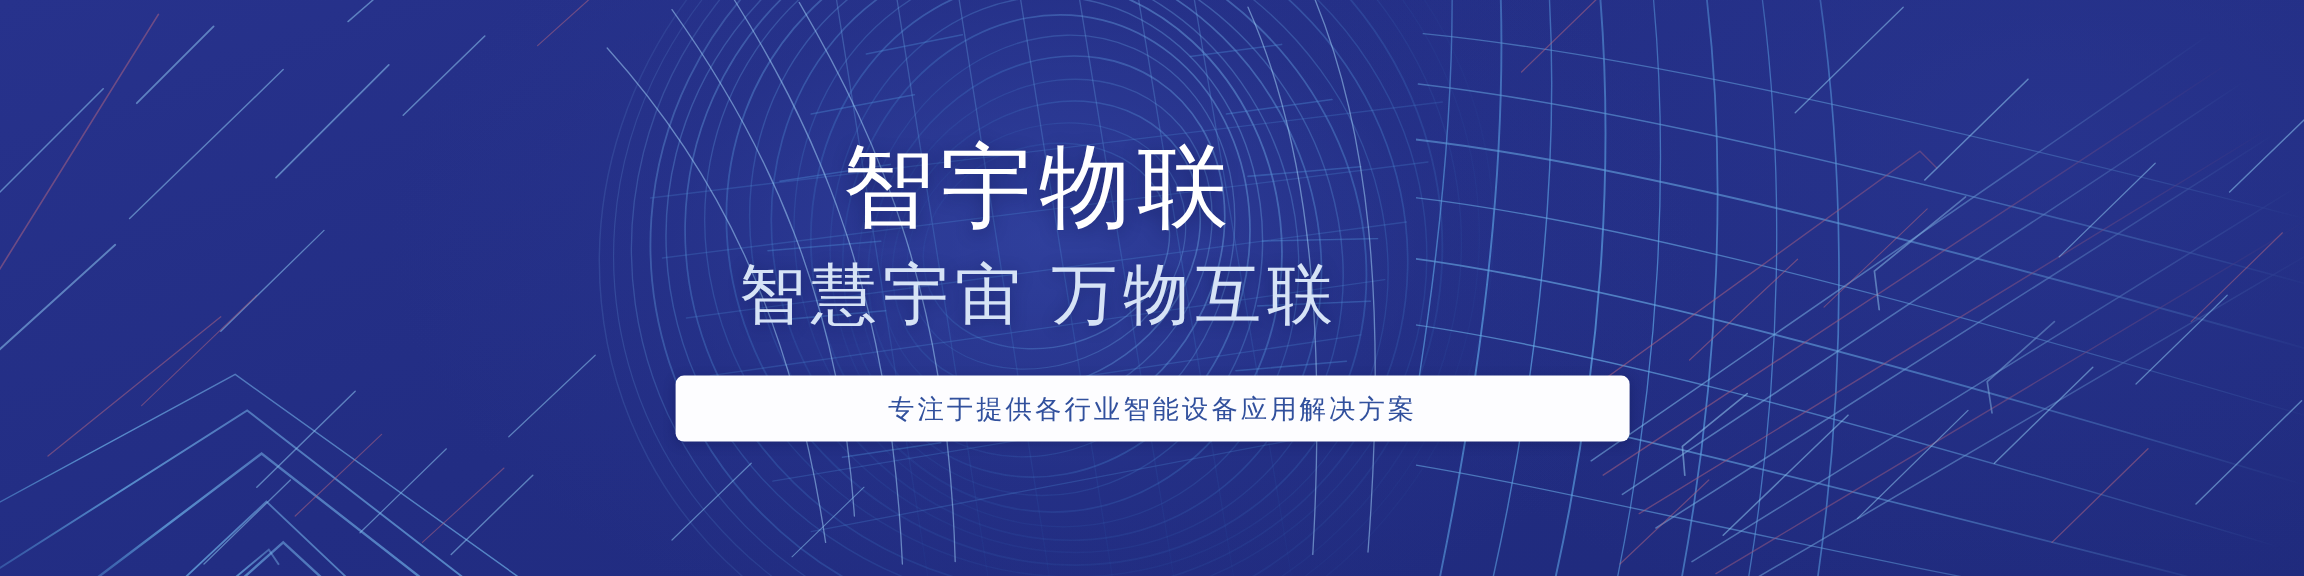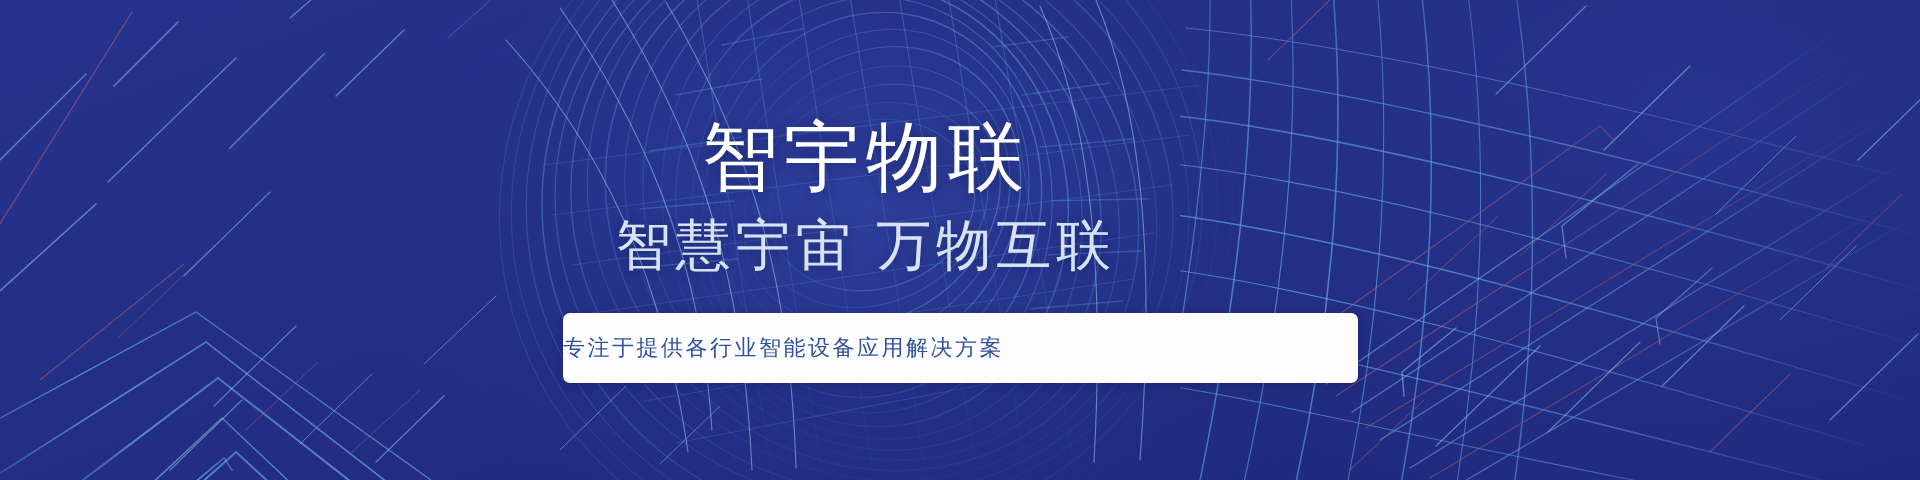--- a/index.html
+++ b/index.html
@@ -73,26 +73,27 @@
     text-align: center;
     text-shadow: 0 2px 12px rgba(10,18,70,0.40);
     margin-left: -188px;
   }
 
   .tagline-box {
     position: absolute;
     left: 563px;
     top: 313px;
     width: 795px;
-    height: 70px;
+    height: 55px;
     background: #fdfdff;
     border-radius: 7px;
     box-shadow: 0 2px 10px rgba(8,14,60,0.28);
     display: flex;
     align-items: center;
+    justify-content: center;
   }
 
   .tagline-text {
     font-size: 22px;
     letter-spacing: 2.5px;
     color: #31509d;
     font-weight: 400;
     white-space: nowrap;
   }
 </style>

